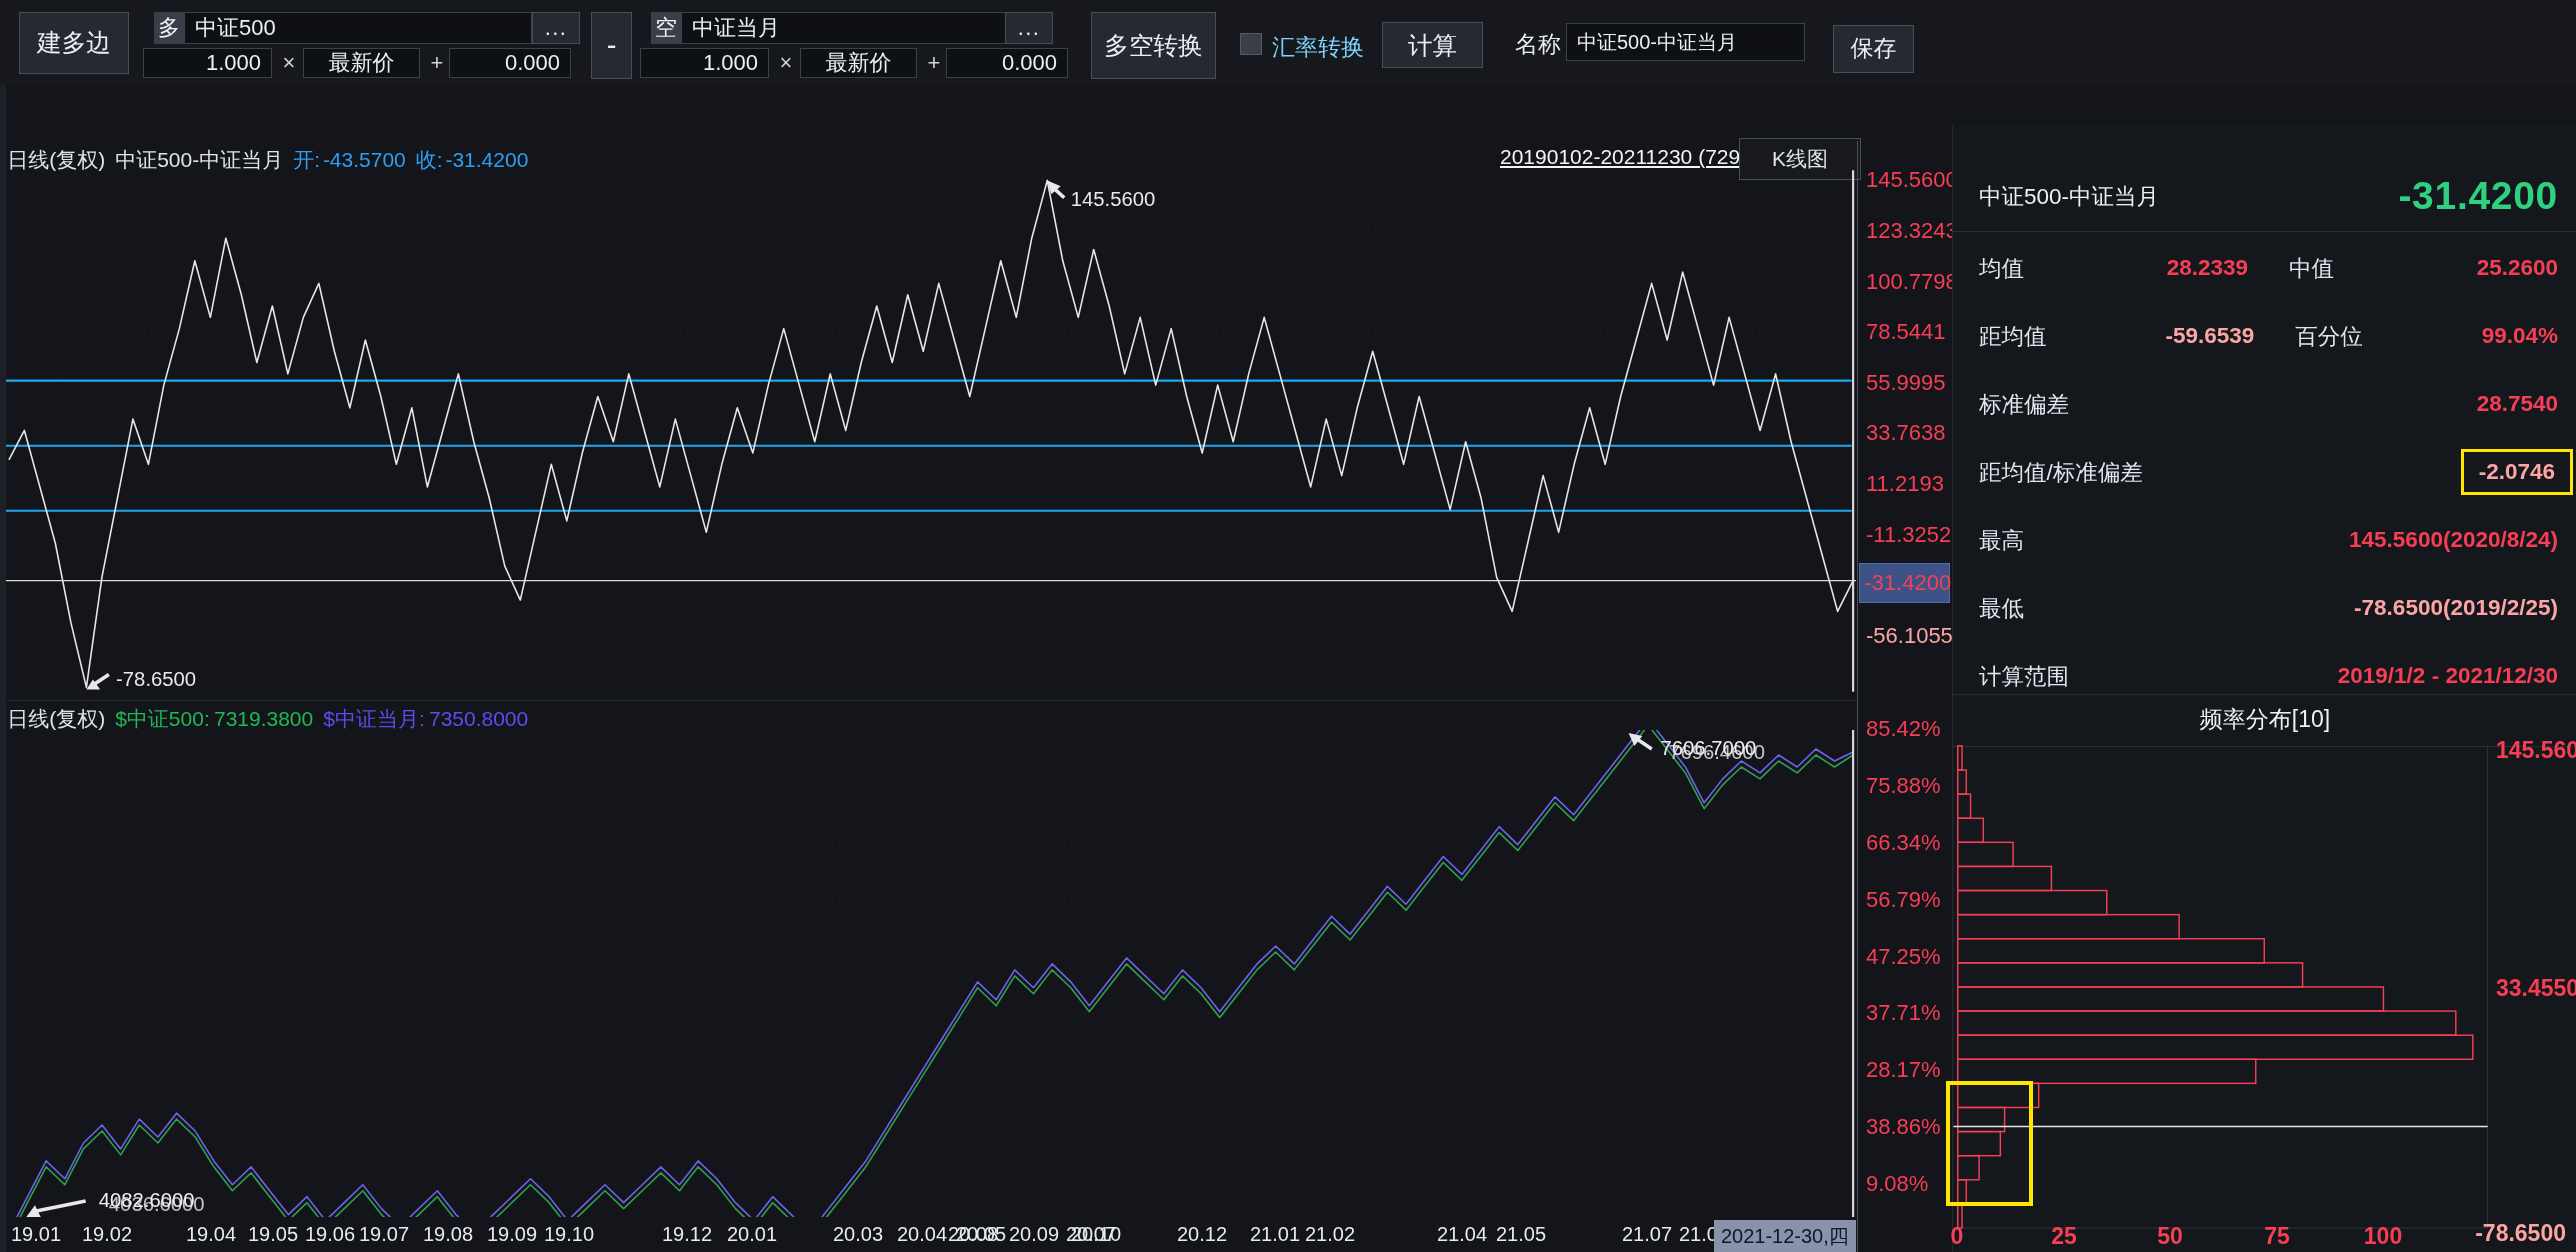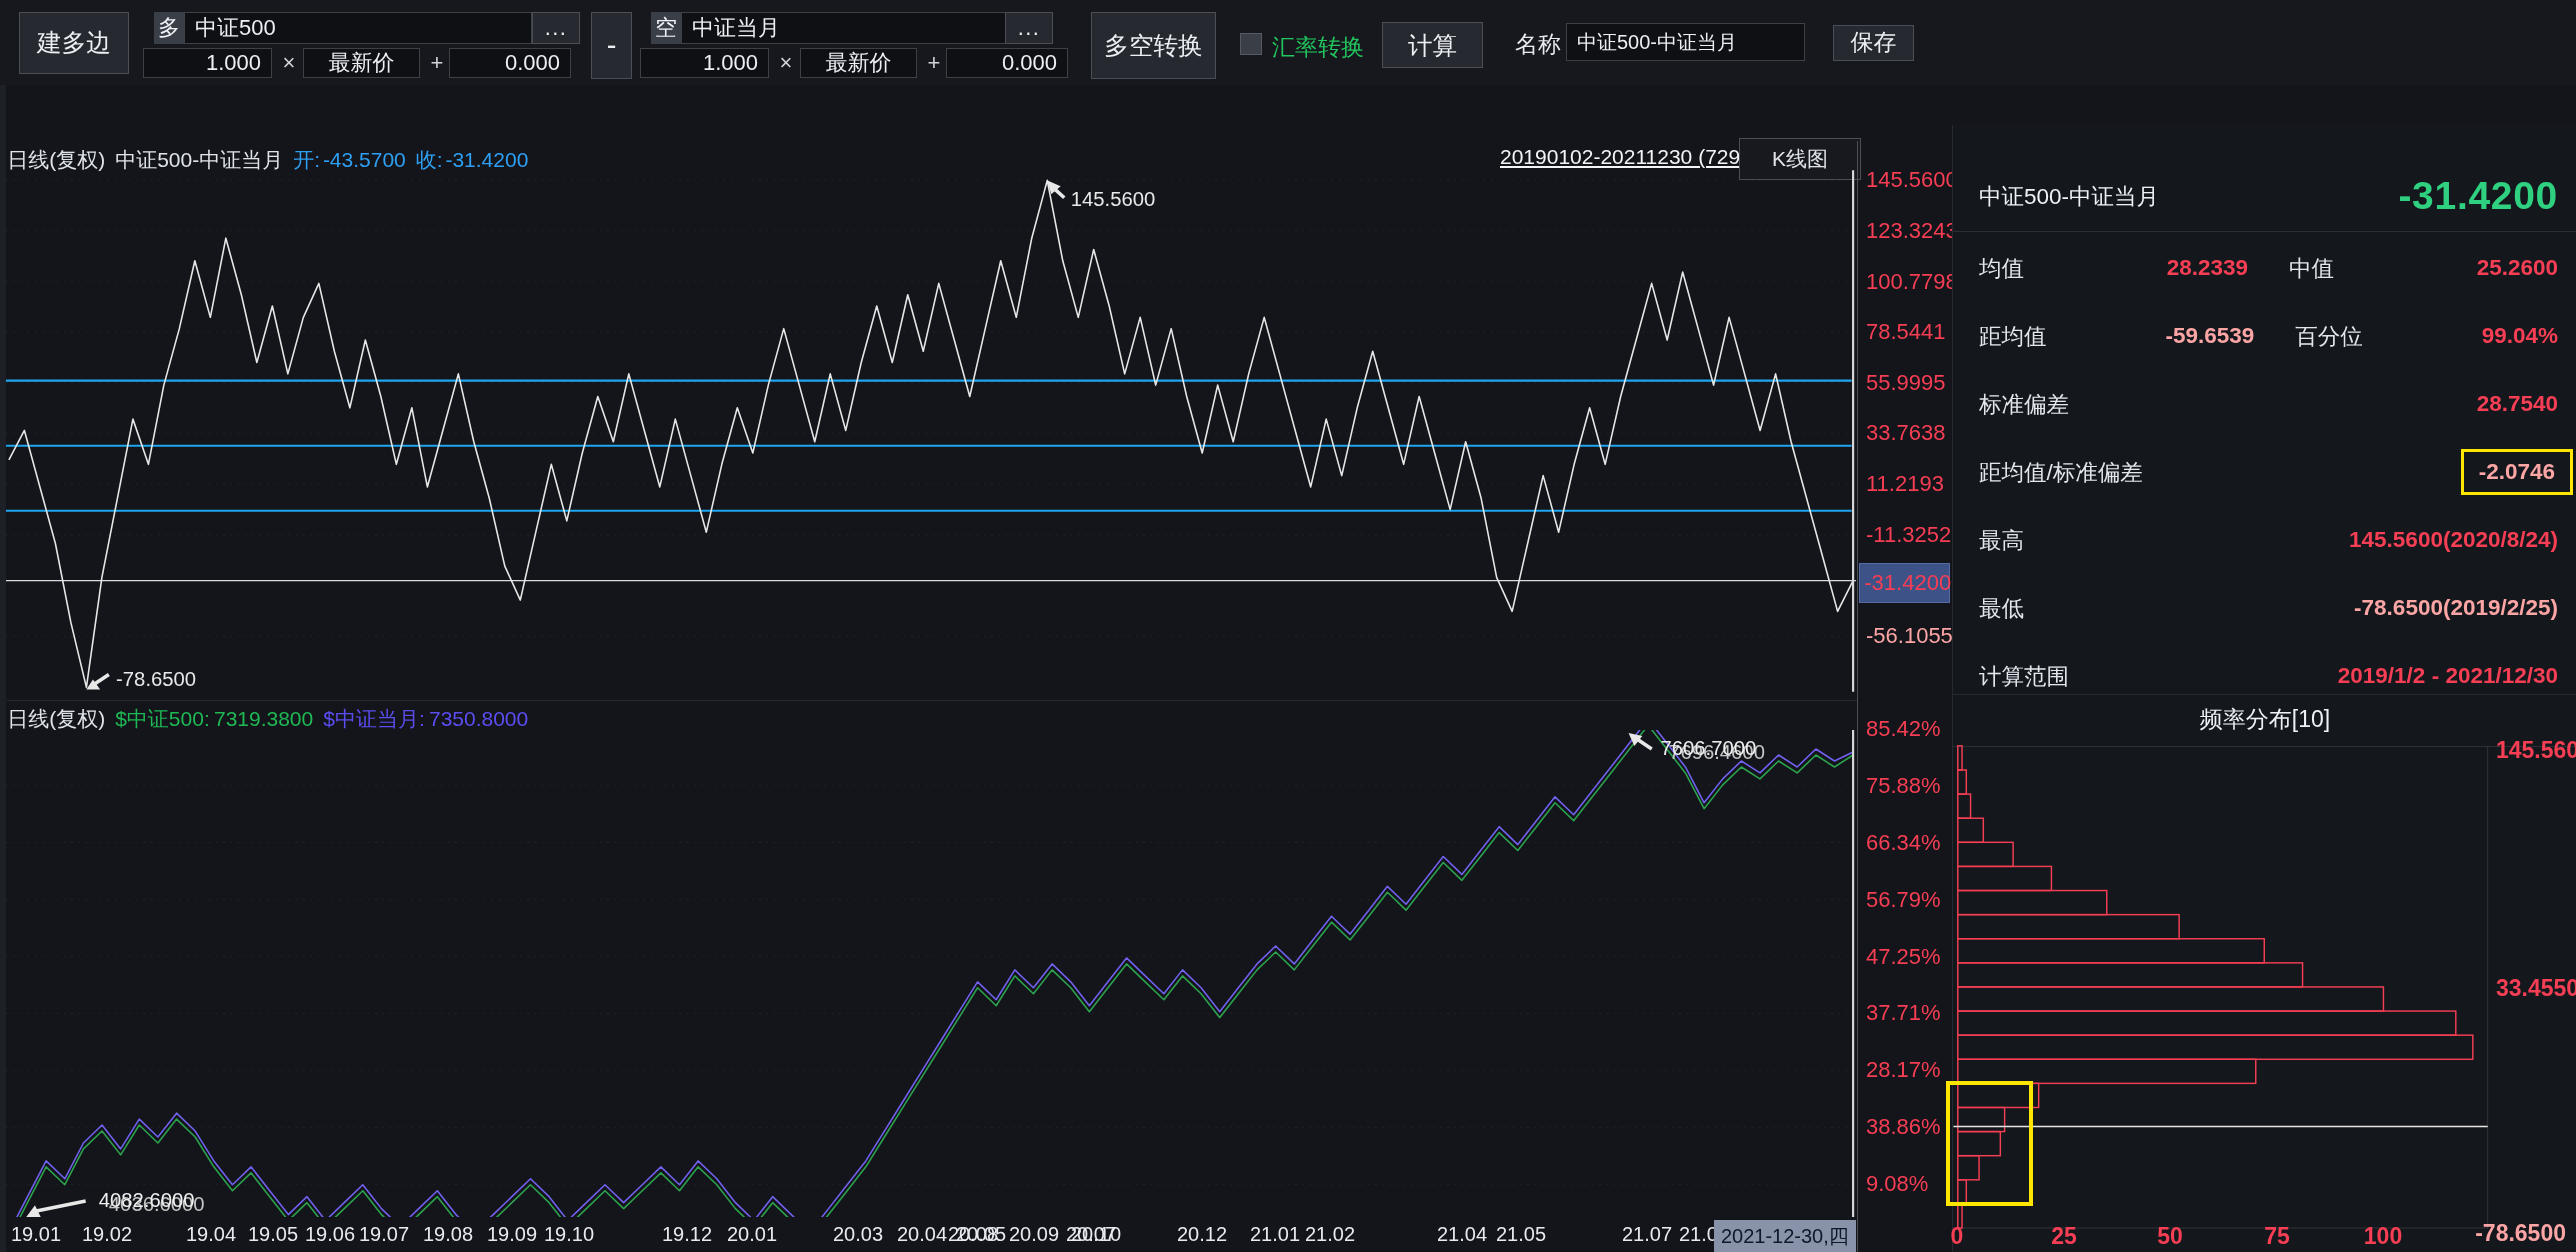--- a/index.html
+++ b/index.html
@@ -77,25 +77,25 @@
     <div class="inputbox abs" style="left:681px;top:11.6px;width:325px;height:32px;">中证当月</div>
     <div class="btn abs" style="left:1005px;top:11.6px;width:48px;height:32px;font-size:22px;letter-spacing:1.4px;">...</div>
     <div class="inputbox right abs" style="left:640px;top:48px;width:129px;height:30px;">1.000</div>
     <div class="op abs" style="left:775px;top:48px;width:22px;height:30px;">×</div>
     <div class="inputbox center abs" style="left:800px;top:48px;width:117px;height:30px;">最新价</div>
     <div class="op abs" style="left:923px;top:48px;width:22px;height:30px;">+</div>
     <div class="inputbox right abs" style="left:946px;top:48px;width:122px;height:30px;">0.000</div>
 
     <div class="btn abs" style="left:1091px;top:11.6px;width:125px;height:67px;font-size:24.6px;">多空转换</div>
     <div id="fxcheck" class="abs" style="left:1240px;top:33px;"></div>
-    <div class="abs" style="left:1272px;top:32px;font-size:23px;color:#22c55e;">汇率转换</div>
+    <div class="abs" style="left:1272px;top:32px;font-size:23px;color:#7dd3fc;">汇率转换</div>
     <div class="btn abs" style="left:1382px;top:22px;width:101px;height:46px;font-size:24.6px;">计算</div>
     <div class="abs" style="left:1515px;top:29px;font-size:23px;color:#e7eaef;">名称</div>
     <div class="inputbox abs" style="left:1566px;top:23px;width:239px;height:38px;font-size:20px;">中证500-中证当月</div>
-    <div class="btn abs" style="left:1833px;top:24.6px;width:81px;height:36px;font-size:23px;">保存</div>
+    <div class="btn abs" style="left:1833px;top:24.6px;width:81px;height:48px;font-size:23px;">保存</div>
   </div>
 
 
   <div class="abs chart-head" style="left:7.2px;top:146px;">
     <span>日线(复权)</span>
     <span>中证500-中证当月</span>
     <span class="blue">开:</span>
     <span class="blue" style="margin-left:-7.2px;">-43.5700</span>
     <span class="blue">收:</span>
     <span class="blue" style="margin-left:-7.2px;">-31.4200</span>

